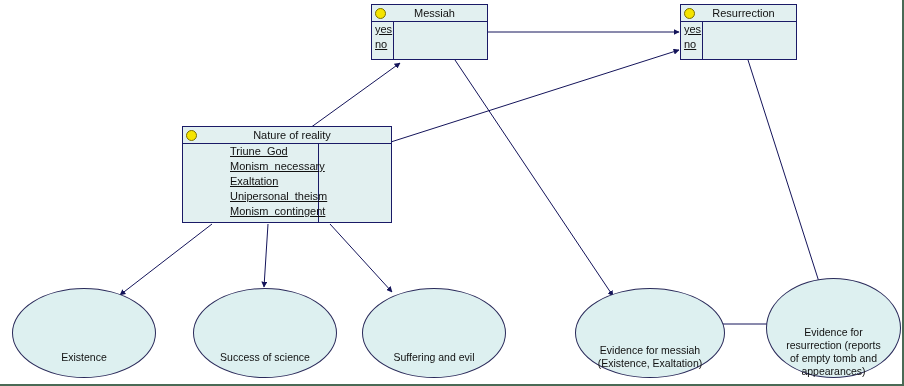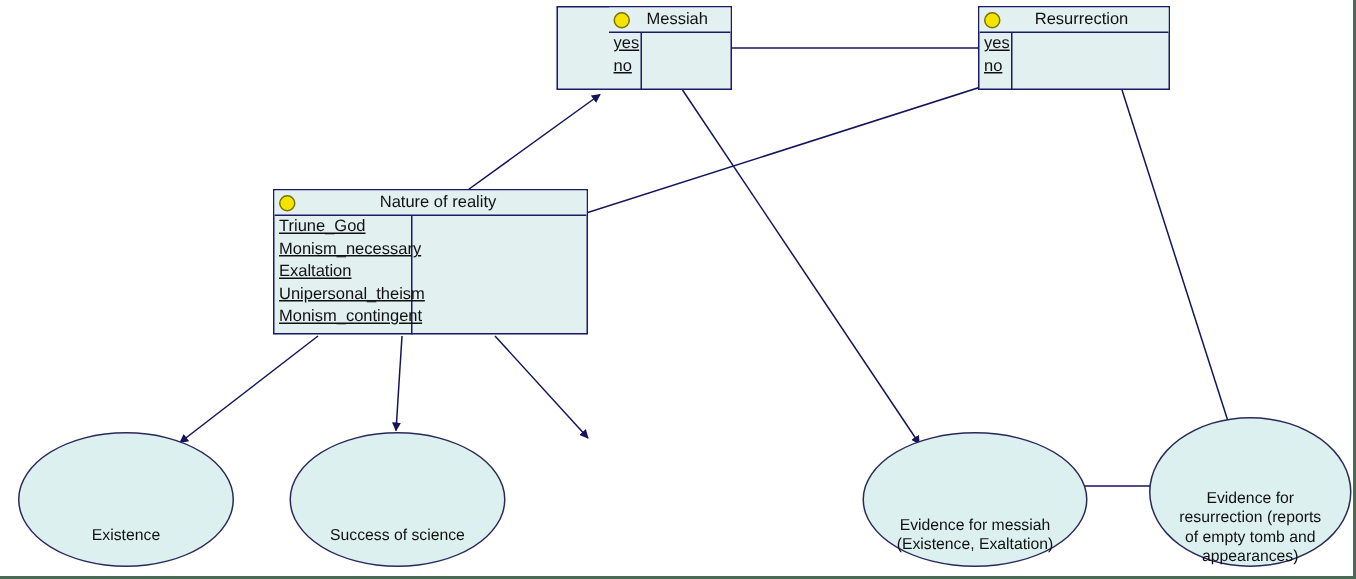--- a/index.html
+++ b/index.html
@@ -154,73 +154,76 @@
 
     <g>
       <line x1="330" y1="224" x2="392" y2="292" stroke="#14145a" stroke-width="1" marker-end="url(#arrow)"></line>
     </g>
 
     <g>
       <line x1="701" y1="324" x2="772" y2="324" stroke="#14145a" stroke-width="1" marker-end="url(#arrow)"></line>
     </g>
   </svg>
 
-  <div class="box-node" style="left:371px; top:4px; width:117px; height:56px;padding-left:34px;">
+  <div class="box-node" style="left:371px; top:4px; width:117px; height:56px;">
     <div class="box-header">
       <span class="status-dot"></span>
       <span class="box-header-title">Messiah</span>
     </div>
     <div class="box-body" style="height:38px;">
       <div class="state-col" style="width:22px;">
         <div class="state-item">yes</div>
         <div class="state-item">no</div>
       </div>
       <div class="bar-col"></div>
     </div>
   </div>
 
-  <div class="box-node" style="left:652px; top:4px; width:128px; height:56px;">
+  <div class="box-node" style="left:680px; top:4px; width:117px; height:56px;">
     <div class="box-header">
       <span class="status-dot"></span>
       <span class="box-header-title">Resurrection</span>
     </div>
     <div class="box-body" style="height:38px;">
       <div class="state-col" style="width:22px;">
         <div class="state-item">yes</div>
         <div class="state-item">no</div>
       </div>
       <div class="bar-col"></div>
     </div>
   </div>
 
   <div class="box-node" style="left:182px; top:126px; width:210px; height:97px;">
     <div class="box-header">
       <span class="status-dot"></span>
       <span class="box-header-title">Nature of reality</span>
     </div>
     <div class="box-body" style="height:79px;">
-      <div class="state-col" style="width:92px;">
+      <div class="state-col" style="width:92px;margin-left:44px;">
         <div class="state-item">Triune_God</div>
         <div class="state-item">Monism_necessary</div>
         <div class="state-item">Exaltation</div>
         <div class="state-item">Unipersonal_theism</div>
         <div class="state-item">Monism_contingent</div>
       </div>
       <div class="bar-col"></div>
     </div>
   </div>
 
   <div class="ellipse-node" style="left:12px; top:288px; width:144px; height:90px;">
     <span class="ellipse-label">Existence</span>
   </div>
 
   <div class="ellipse-node" style="left:193px; top:288px; width:144px; height:90px;">
     <span class="ellipse-label">Success of science</span>
   </div>
 
+  <div class="ellipse-node" style="left:362px; top:288px; width:144px; height:90px;">
+    <span class="ellipse-label">Suffering and evil</span>
+  </div>
 
   <div class="ellipse-node" style="left:575px; top:288px; width:150px; height:90px;">
     <span class="ellipse-label">Evidence for messiah
 (Existence, Exaltation)</span>
   </div>
 
   <div class="ellipse-node" style="left:766px; top:278px; width:135px; height:100px;">
     <span class="ellipse-label">Evidence for
 resurrection (reports
 of empty tomb and

